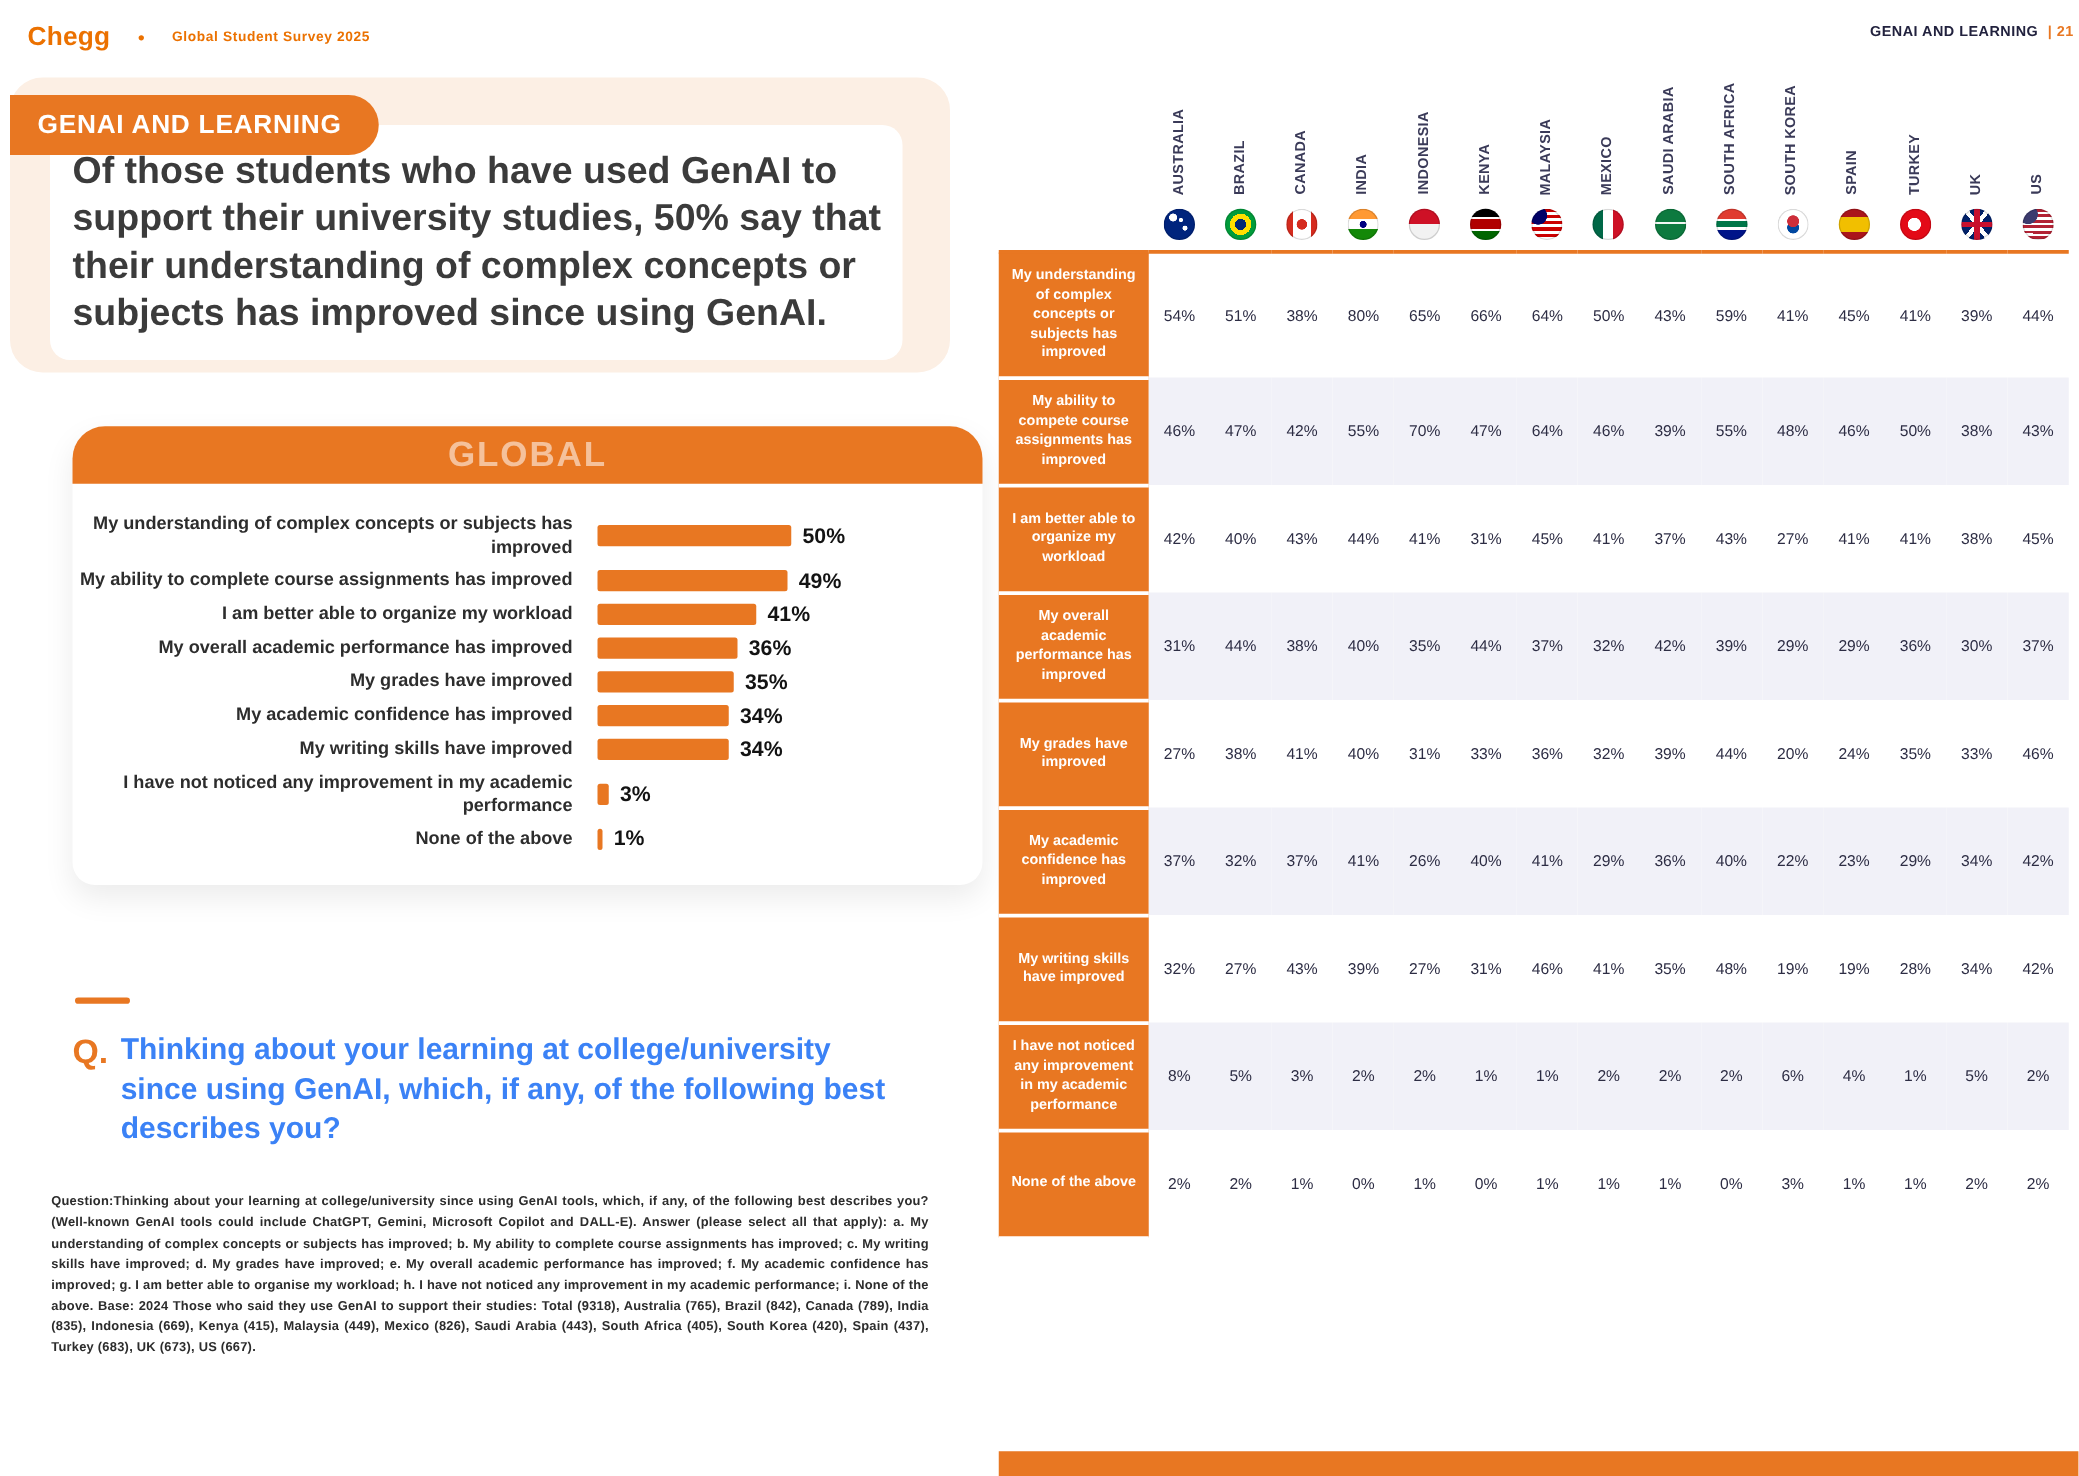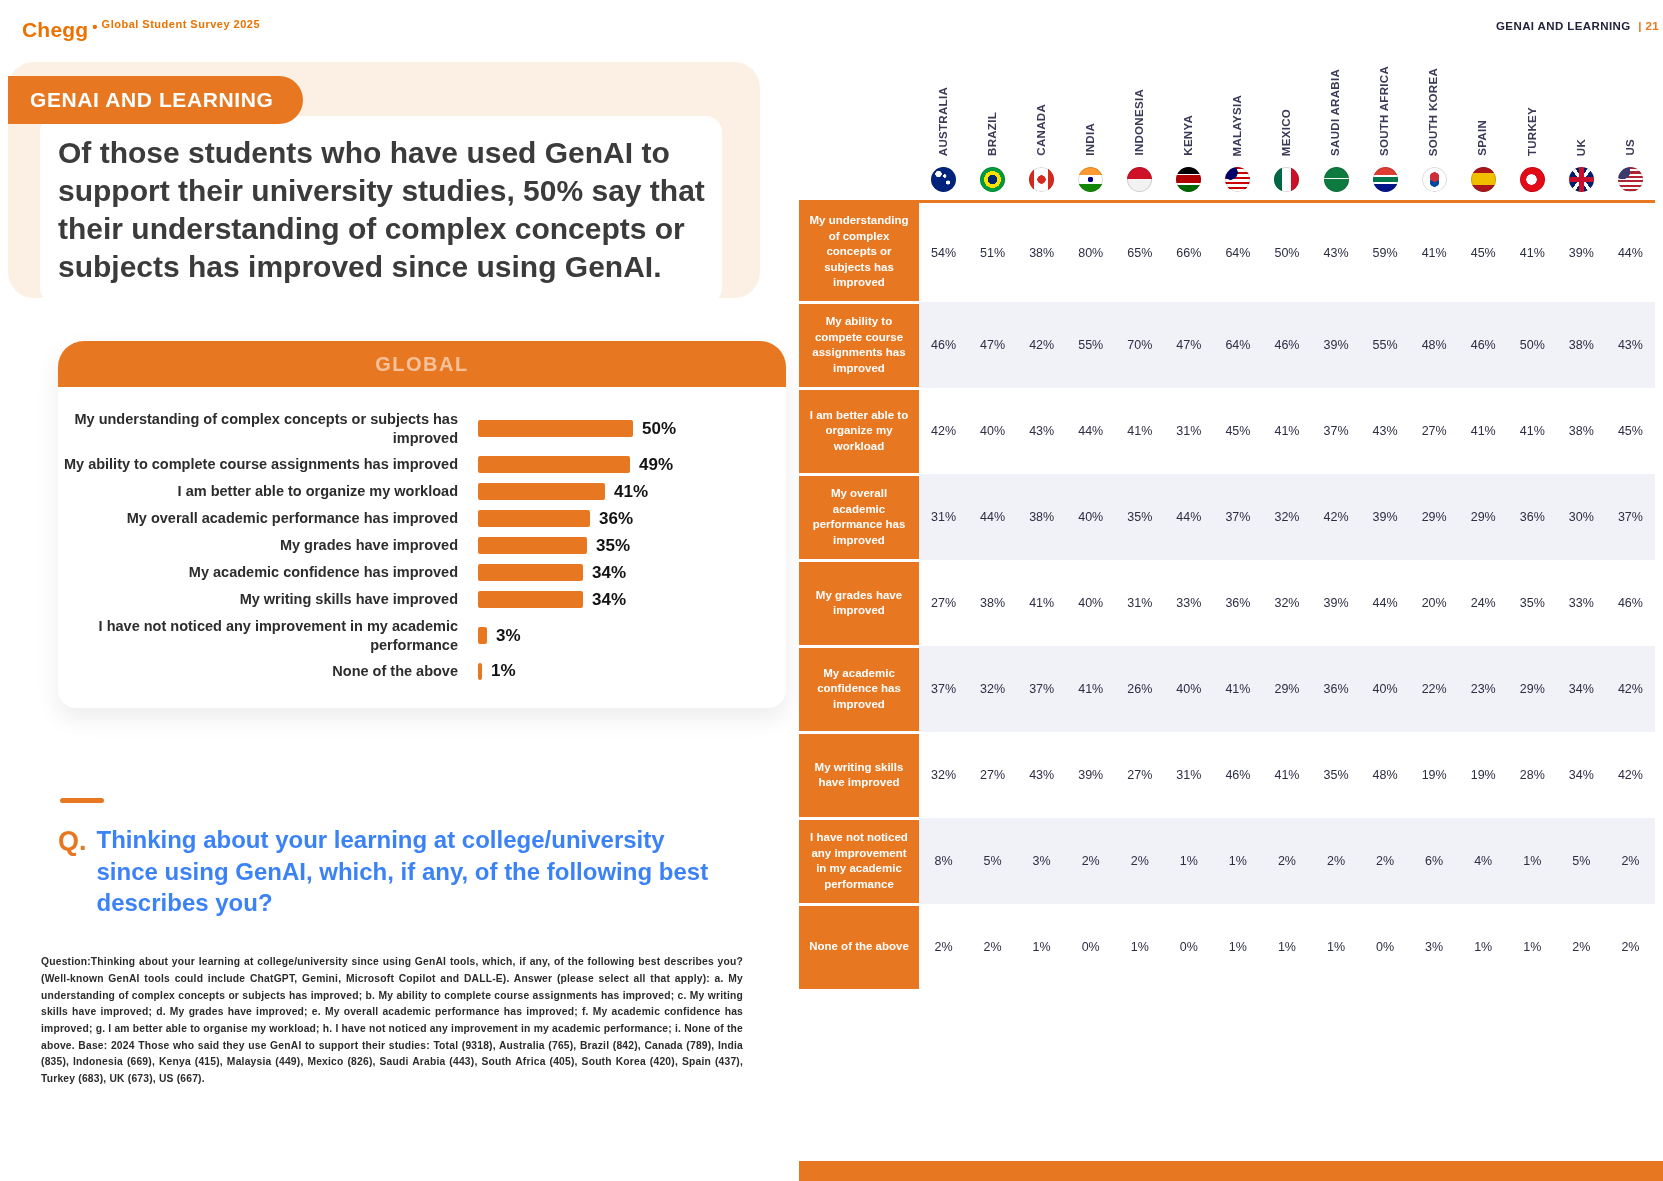--- a/index.html
+++ b/index.html
@@ -1,37 +1,37 @@
 <!DOCTYPE html>
 <html><head>
 <meta charset="utf-8">
 <style>
   html,body{margin:0;padding:0;background:#fff;}
   .page{position:relative;width:1663px;height:1181px;background:#fff;overflow:hidden;
         font-family:"Liberation Sans",sans-serif;color:#2d2d2d;}
 
   
-  .brandbar{position:absolute;top:18px;left:22px;display:flex;gap:4px;}
+  .brandbar{position:absolute;top:18px;left:22px;display:flex;align-items:center;gap:22px;}
   .chegg-logo{color:#EB7100;font-weight:800;font-size:21px;letter-spacing:.2px;}
   .brand-sep{color:#EB7100;font-size:15px;font-weight:800;}
   .brand-tagline{color:#EB7100;font-weight:700;font-size:11px;letter-spacing:.5px;text-transform:none;}
 
   
   .hero{position:absolute;top:62px;left:8px;width:752px;height:236px;background:#FCEFE4;border-radius:26px;}
   .banner{position:absolute;top:76px;left:8px;background:#E87722;color:#fff;font-weight:800;
           font-size:21px;letter-spacing:.6px;padding:12px 30px 12px 22px;border-radius:0 24px 24px 0;z-index:3;}
-  .headline-card{position:absolute;top:116px;left:40px;width:682px;height:188px;background:#fff;
+  .headline-card{position:absolute;top:100px;left:40px;width:682px;height:188px;background:#fff;
                  border-radius:16px;display:flex;align-items:center;box-sizing:border-box;padding:0 14px 0 18px;z-index:2;}
   .headline{font-size:30px;line-height:1.26;color:#3b3b3b;font-weight:600;}
 
   
   .chart-card{position:absolute;top:341px;left:58px;width:728px;border-radius:26px 26px 18px 18px;
               box-shadow:0 10px 24px rgba(0,0,0,.08);background:#fff;}
   .global-header{background:#E87722;border-radius:26px 26px 0 0;height:46px;display:flex;align-items:center;justify-content:center;}
-  .global-title{color:rgba(255,255,255,.55);font-weight:800;font-size:20px;letter-spacing:1.5px;}
+  .global-title{color:rgba(255,255,255,.55);font-weight:800;font-size:28px;letter-spacing:1.5px;}
   .chart-body{padding:16px 26px 20px 0;}
   .bar-row{display:flex;align-items:center;margin:7px 0;}
   .bar-label{width:420px;text-align:right;padding-right:20px;font-size:14.5px;font-weight:600;
              color:#2d2d2d;line-height:1.3;box-sizing:border-box;flex:none;}
   .bar{height:17px;background:#E87722;border-radius:2px;flex:none;}
   .bar-value{font-size:17px;font-weight:700;color:#131313;margin-left:9px;white-space:nowrap;}
 
   
   .divider{position:absolute;top:798px;left:60px;width:44px;height:5px;background:#E87722;border-radius:3px;}
   .question{position:absolute;top:824px;left:58px;width:660px;display:flex;gap:10px;}

